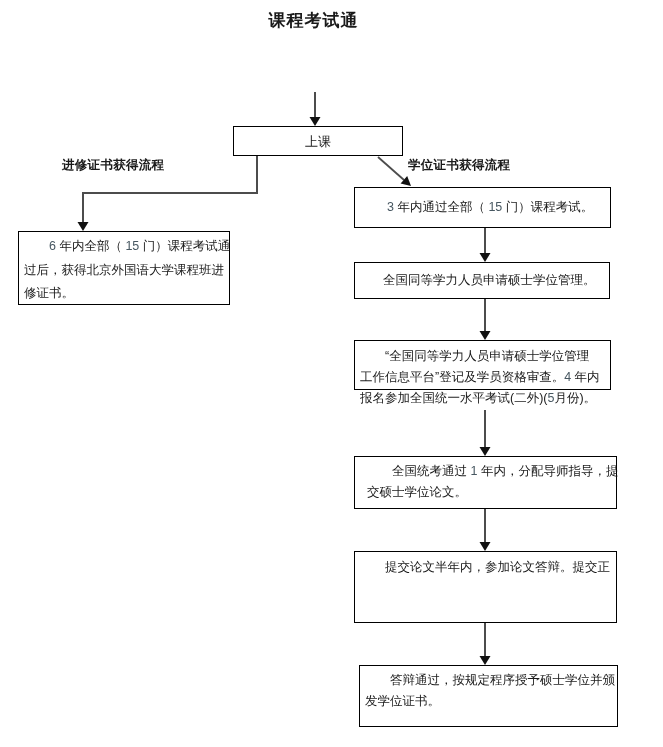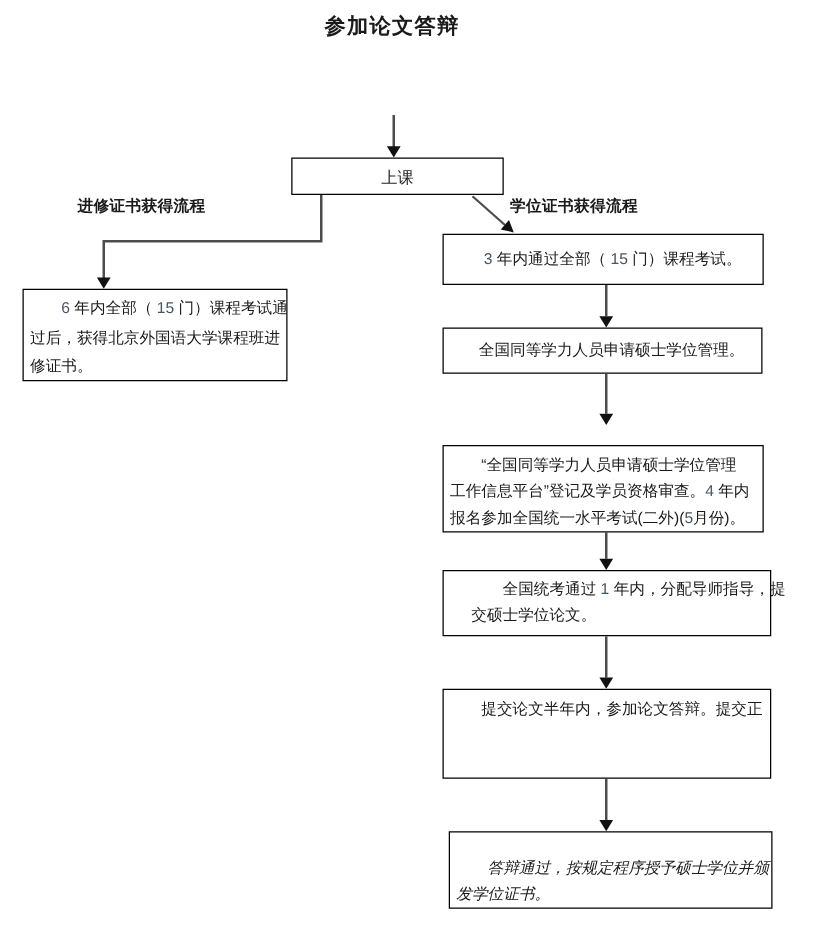--- a/index.html
+++ b/index.html
@@ -30,24 +30,24 @@
   }
   .box .ln{white-space:nowrap;}
   .box .ln.first{text-indent:2em;}
   .box.center-text{display:flex; align-items:center; justify-content:center; font-size:13px;}
   .box.vcenter{display:flex; align-items:center;}
   #node-enroll{left:162px; top:62px;  width:293px; height:30px;}
   #node-attend{left:233px; top:126px; width:170px; height:30px;}
   #node-cert  {left:18px;  top:231px; width:212px; height:74px; padding:3px 5px 16px; line-height:23.5px;}
   #node-exam  {left:354px; top:187px; width:257px; height:41px; padding-left:32px;}
   #node-qualify{left:354px; top:262px; width:256px; height:37px; padding-left:28px;}
-  #node-platform{left:354px; top:340px; width:257px; height:70px; padding:5px 5px 0;margin-top:16px;}
-  #node-thesis{left:354px; top:456px; width:263px; height:53px; padding:4px 22px 0;}
+  #node-platform{left:354px; top:340px; width:257px; height:50px; padding:5px 5px 0;}
+  #node-thesis{left:354px; top:456px; width:263px; height:53px; padding:4px 12px 0;}
   #node-defense{left:354px; top:551px; width:263px; height:72px; padding:5px 5px 0; line-height:20.5px;}
-  #node-degree{left:359px; top:665px; width:259px; height:62px; padding:18px 5px 0;font-style:italic;}
+  #node-degree{left:359px; top:665px; width:259px; height:62px; padding:4px 5px 0;}
   .num{color:var(--digit-accent);}
 </style>
 </head>
 <body>
 
 <div id="stage">
 
   <svg id="wires" viewBox="0 0 663 747" xmlns="http://www.w3.org/2000/svg">
     <line class="connector" x1="315" y1="92" x2="315" y2="118"></line>
     <polygon class="arrowhead" points="309.5,117 320.5,117 315,126"></polygon>
@@ -67,21 +67,21 @@
     <line class="connector" x1="485" y1="410" x2="485" y2="447"></line>
     <polygon class="arrowhead" points="479.5,447 490.5,447 485,456"></polygon>
 
     <line class="connector" x1="485" y1="509" x2="485" y2="542"></line>
     <polygon class="arrowhead" points="479.5,542 490.5,542 485,551"></polygon>
 
     <line class="connector" x1="485" y1="623" x2="485" y2="656"></line>
     <polygon class="arrowhead" points="479.5,656 490.5,656 485,665"></polygon>
   </svg>
 
-  <div class="page-title">参加论文答辩</div>
+  <div class="page-title">课程考试通</div>
 
   <div id="heading-left" class="branch-heading">进修证书获得流程</div>
   <div id="heading-right" class="branch-heading">学位证书获得流程</div>
 
 
   <div id="node-attend" class="box center-text">
     <span class="ln">上课</span>
   </div>
 
   <div id="node-cert" class="box">

